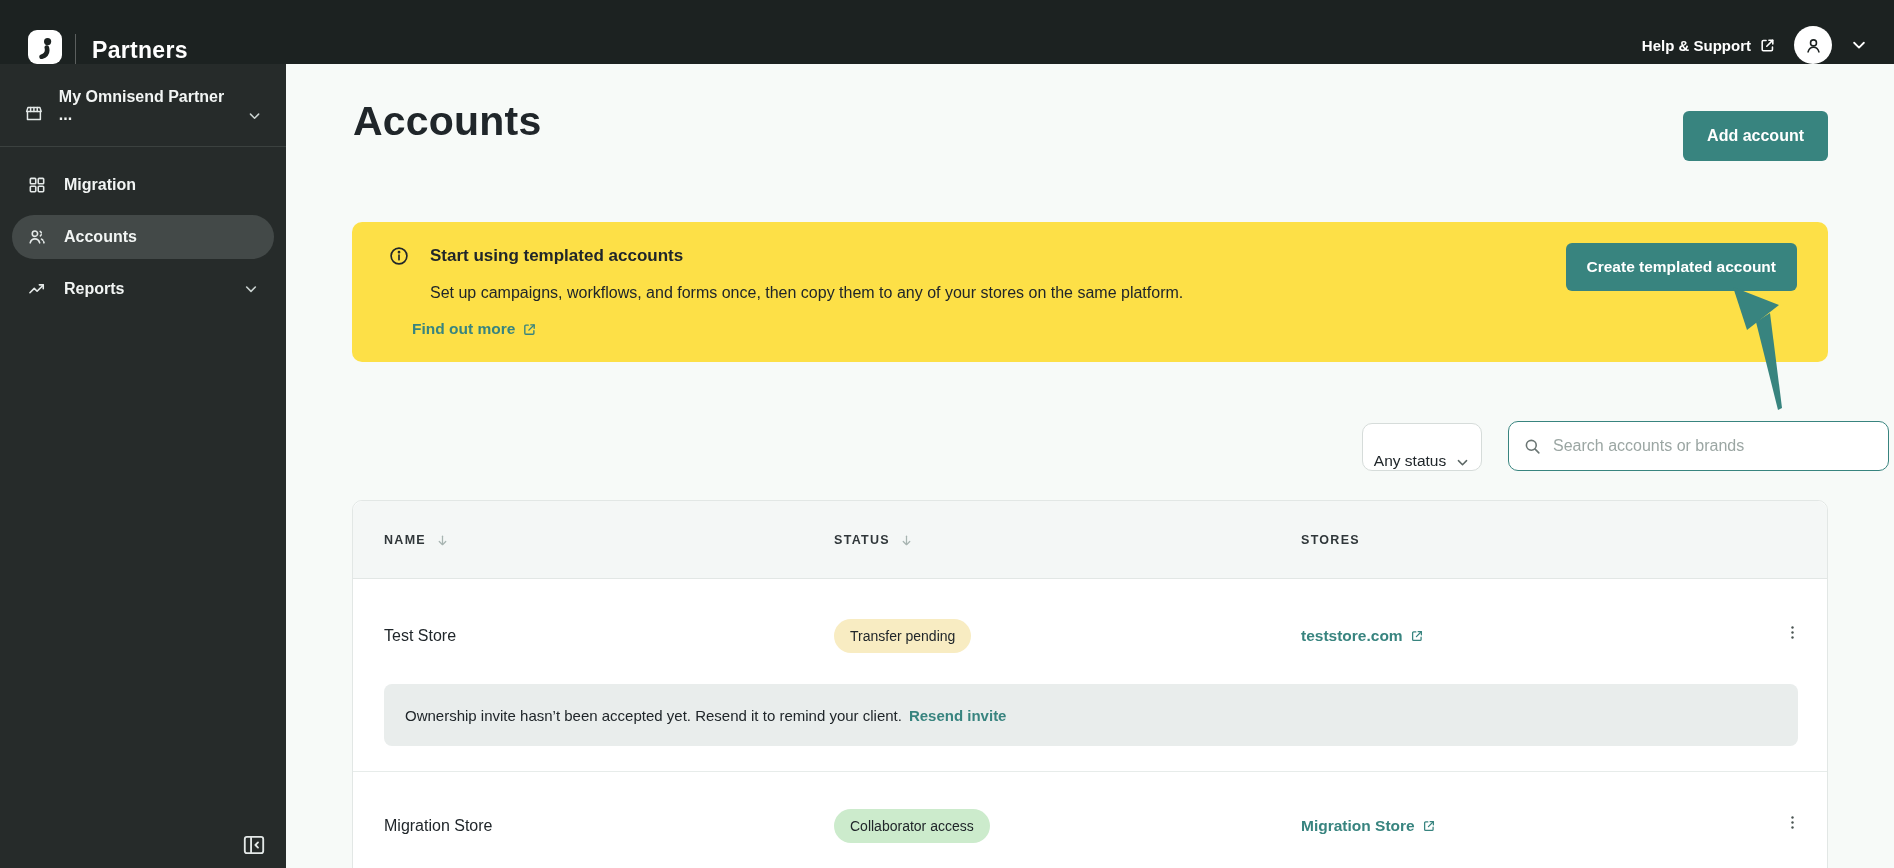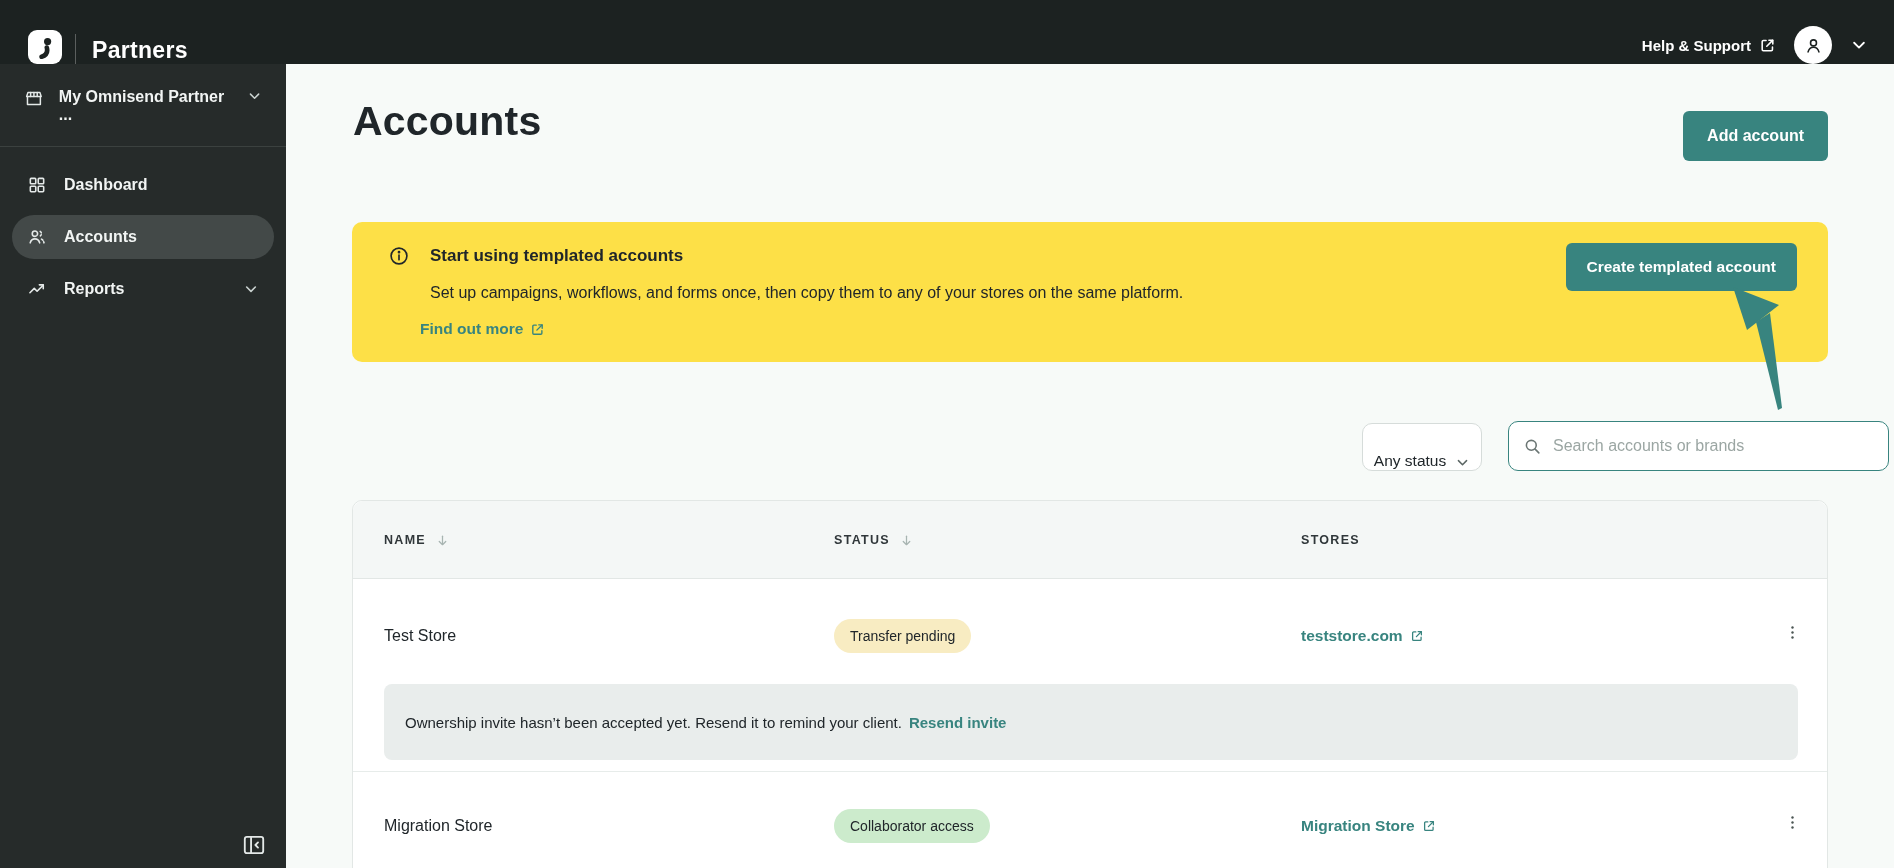--- a/index.html
+++ b/index.html
@@ -13,21 +13,21 @@
   .logo-box { width:34px; height:34px; background:#fff; border-radius:9px; display:flex; align-items:center; justify-content:center; }
   .brand-sep { width:1px; height:30px; background:rgba(255,255,255,.28); margin:0 16px 0 13px; }
   .brand { color:#fff; font-weight:700; font-size:23px; letter-spacing:.3px; }
   .topbar-right { margin-left:auto; display:flex; align-items:center; gap:18px; }
   .help-link { display:flex; align-items:center; gap:8px; color:#fff; font-weight:700; font-size:15px; cursor:pointer; }
   .avatar { width:38px; height:38px; border-radius:50%; background:#fff; display:flex; align-items:center; justify-content:center; color:#1C2221; }
   .topbar-chevron { color:#fff; }
 
   
   .sidebar { position:absolute; top:64px; left:0; bottom:0; width:286px; background:#262B2A; color:#F2F5F4; z-index:20; }
-  .workspace { margin:16px 14px 0 14px; padding:8px 10px; display:flex; align-items:flex-start; gap:15px;
+  .workspace { margin:16px 14px 0 14px; padding:8px 10px; display:flex; align-items:flex-end; gap:15px;
                font-weight:700; font-size:16px; cursor:pointer; }
   .workspace .chev { margin-left:auto; color:#CBD3D1; }
   .side-divider { height:1px; background:#3B413F; margin:14px 0 16px 0; }
   .nav { padding:0 12px; }
   .nav-item { height:44px; border-radius:22px; display:flex; align-items:center; gap:17px; padding:0 15px;
               font-weight:700; font-size:16px; margin-bottom:8px; cursor:pointer; color:#F2F5F4; }
   .nav-item.active { background:#434948; }
   .nav-item .chev { margin-left:auto; color:#CBD3D1; }
   .icon-dim { color:#E4E9E8; }
   .collapse-btn { position:absolute; left:241px; bottom:10px; width:26px; height:26px; color:#E4E9E8; cursor:pointer; }
@@ -37,21 +37,21 @@
   .page-title { position:absolute; left:67px; top:34px; font-size:41px; font-weight:800; letter-spacing:.2px; color:#20262A; }
   .btn { background:#38847F; color:#fff; font-weight:700; border:none; border-radius:6px; cursor:pointer;
          font-family:"Liberation Sans", sans-serif; }
   .add-account-btn { position:absolute; right:66px; top:47px; height:50px; padding:0 24px; font-size:16px; }
 
   
   .banner { position:absolute; left:66px; top:158px; width:1476px; height:140px; background:#fde047; border-radius:10px; }
   .banner-info-icon { position:absolute; left:36px; top:23px; color:#20262A; }
   .banner-title { position:absolute; left:78px; top:24px; font-size:17px; font-weight:700; }
   .banner-desc { position:absolute; left:78px; top:62px; font-size:16px; }
-  .banner-link { position:absolute; left:68px; top:98px; font-size:15.5px; font-weight:700; color:#38847F;
+  .banner-link { position:absolute; left:60px; top:98px; font-size:15.5px; font-weight:700; color:#38847F;
                  display:flex; align-items:center; gap:7px; cursor:pointer; }
   .create-btn { position:absolute; right:31px; top:21px; height:48px; padding:0 21px; font-size:15.5px; }
   .annot-arrow { position:absolute; left:1428px; top:214px; pointer-events:none; }
 
   
   .status-select { position:absolute; left:1076px; top:359px; width:120px; height:48px; background:#fff;
                    border:1px solid #D6DCDA; border-radius:10px; display:flex; align-items:flex-end; justify-content:center;
                    gap:9px; font-size:15.5px; color:#20262A; cursor:pointer; }
   .status-select .chev { color:#5B6664; }
   .search-box { position:absolute; left:1222px; top:357px; width:381px; height:50px; background:#fff;
@@ -73,21 +73,21 @@
 
   .cell-name { position:absolute; font-size:16px; color:#20262A; }
   .badge { position:absolute; height:34px; display:inline-flex; align-items:center; padding:0 16px;
            border-radius:17px; font-size:14px; color:#20262A; white-space:nowrap; }
   .badge-yellow { background:#F8ECC2; }
   .badge-green { background:#CCEBCC; }
   .store-link { position:absolute; display:flex; align-items:center; gap:7px; font-size:15.5px; font-weight:700;
                 color:#38847F; cursor:pointer; }
   .kebab { position:absolute; left:1428px; width:22px; height:22px; display:flex; align-items:center; justify-content:center;
            color:#4A5553; cursor:pointer; }
-  .row-notice { position:absolute; left:31px; top:183px; width:1414px; height:76px; background:#E9EDEC; border-radius:8px;
+  .row-notice { position:absolute; left:31px; top:183px; width:1414px; height:62px; background:#E9EDEC; border-radius:8px;
                 display:flex; align-items:center; padding:0 21px; font-size:15px; color:#20262A; }
   .row-notice .notice-link { font-weight:700; color:#38847F; margin-left:7px; cursor:pointer; }
   .row-divider { position:absolute; top:270px; left:0; right:0; height:1px; background:#E7ECEA; }
 </style>
 </head>
 <body>
 
 <div class="topbar">
   <div class="logo-box">
     <svg width="24" height="24" viewBox="0 0 24 24">
@@ -134,21 +134,21 @@
   <div class="side-divider"></div>
 
   <div class="nav">
     <div class="nav-item">
       <svg class="icon-dim" width="20" height="20" viewBox="0 0 24 24" fill="none" stroke="currentColor" stroke-width="1.9">
         <rect x="4" y="4" width="6.5" height="6.5" rx="1"></rect>
         <rect x="13.5" y="4" width="6.5" height="6.5" rx="1"></rect>
         <rect x="4" y="13.5" width="6.5" height="6.5" rx="1"></rect>
         <rect x="13.5" y="13.5" width="6.5" height="6.5" rx="1"></rect>
       </svg>
-      <span>Dashboard</span>
+      <span>Migration</span>
     </div>
 
     <div class="nav-item active">
       <svg class="icon-dim" width="20" height="20" viewBox="0 0 24 24" fill="none" stroke="currentColor" stroke-width="1.9" stroke-linecap="round">
         <circle cx="9.5" cy="8" r="3.2"></circle>
         <path d="M3.8 19c.8-3 3-4.8 5.7-4.8s4.9 1.8 5.7 4.8"></path>
         <path d="M15.8 5.3a3.2 3.2 0 0 1 .2 5.3" stroke-dasharray="2.2 2"></path>
         <path d="M17.4 14.6c1.6.9 2.7 2.5 3 4.4" stroke-dasharray="2.2 2"></path>
       </svg>
       <span>Accounts</span>

